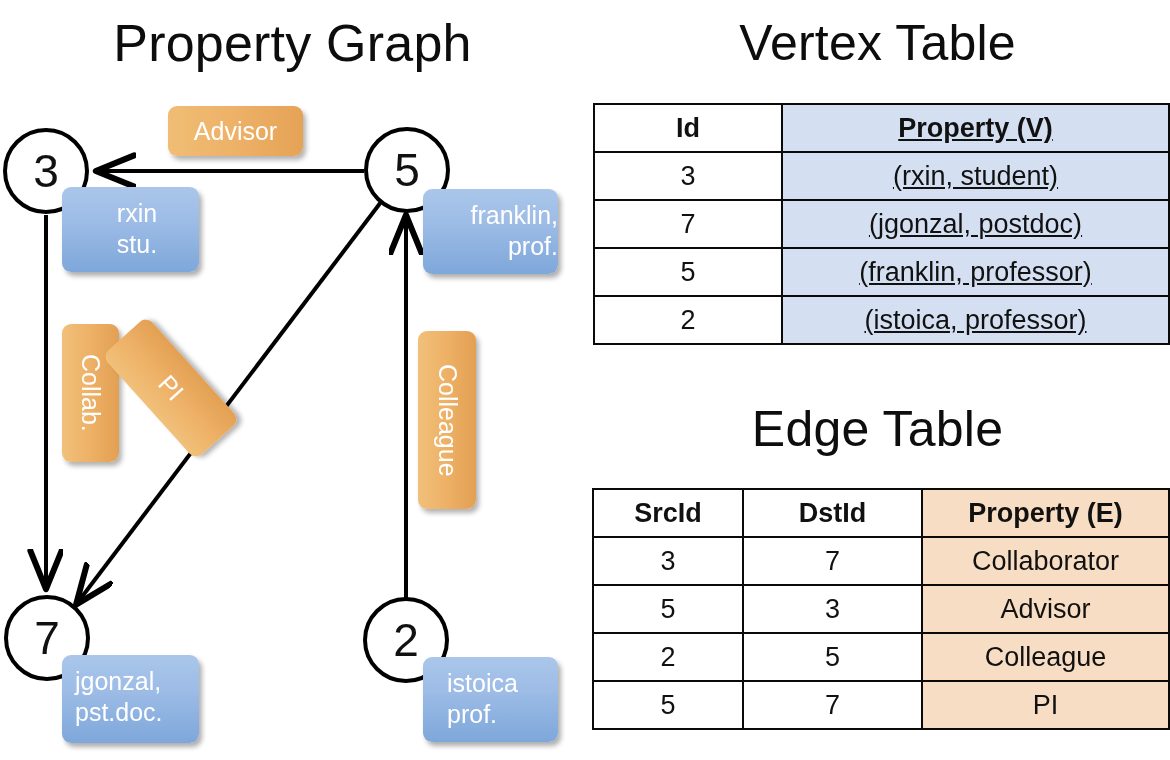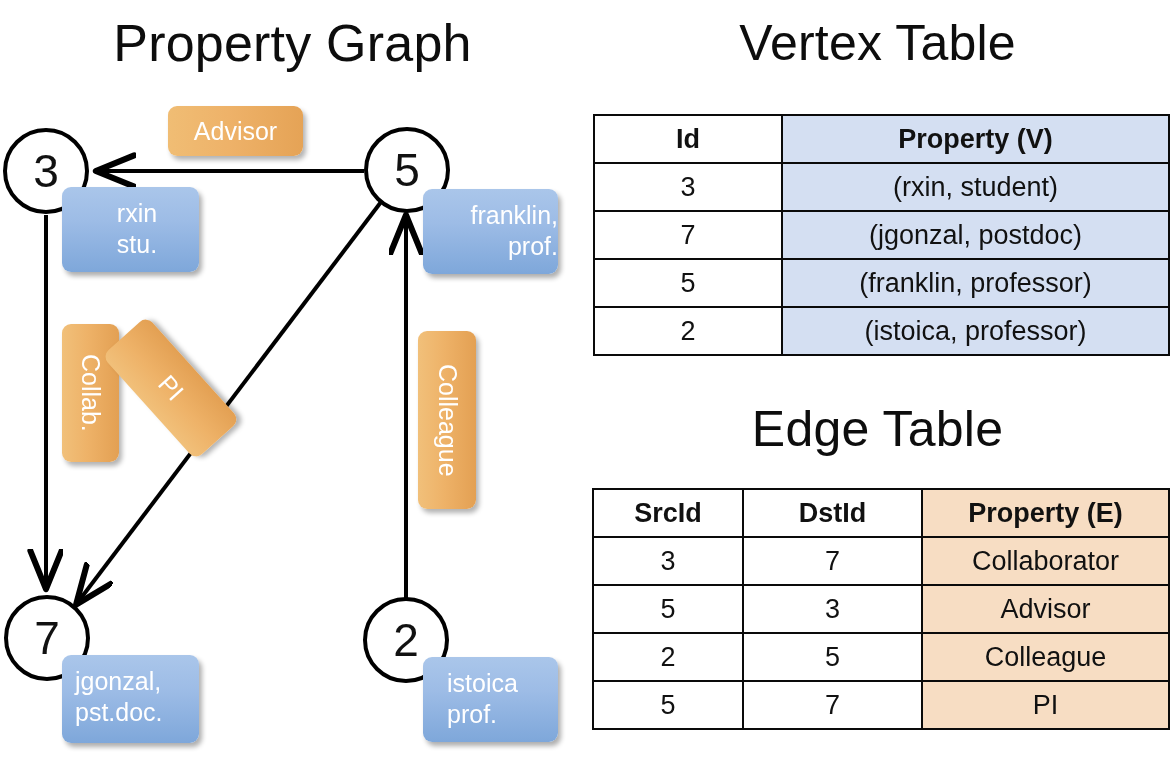--- a/index.html
+++ b/index.html
@@ -34,21 +34,21 @@
            display:flex;align-items:center;justify-content:center;}
   .edgebox.vert{background:linear-gradient(to right,#f2c versus,#e5a356);}
   .edgebox.vert{background:linear-gradient(to right,#f1c07a 0%,#eeb268 45%,#e3a053 100%);}
   .vtext{writing-mode:vertical-rl;text-orientation:mixed;white-space:nowrap;}
 
   
   .tbl{position:absolute;border-collapse:collapse;table-layout:fixed;}
   .tbl td{border:2px solid #0a0a0a;text-align:center;font-weight:300;
           font-size:27px;color:#111;height:46px;padding:0;}
   .tbl td.hd{font-weight:bold;font-size:27px;}
-  .blue{background:#d4dff2;}
+  .blue{background:#d4dff2;text-decoration:underline;}
   .orange{background:#f7ddc3;}
 </style>
 </head>
 <body>
 
 <div id="graph-panel">
 
   <div class="title" id="graph-title">Property Graph</div>
 
   <svg id="graph-edges" viewBox="0 0 585 760">
@@ -113,21 +113,21 @@
   </div>
 
   <div class="propbox" style="left:423px;top:657px;width:135px;height:85px;padding-left:24px;">
     <div>istoica</div>
     <div>prof.</div>
   </div>
 </div>
 
 <div class="title" id="vertex-title">Vertex Table</div>
 
-<table class="tbl" style="left:593px;top:114px;width:575px;">
+<table class="tbl" style="left:593px;top:103px;width:575px;">
   <colgroup>
       <col style="width:188px">
       <col style="width:387px">
     </colgroup>
   <tbody>
     <tr>
       <td class="hd">Id</td>
       <td class="hd blue">Property (V)</td>
     </tr>
     <tr>

